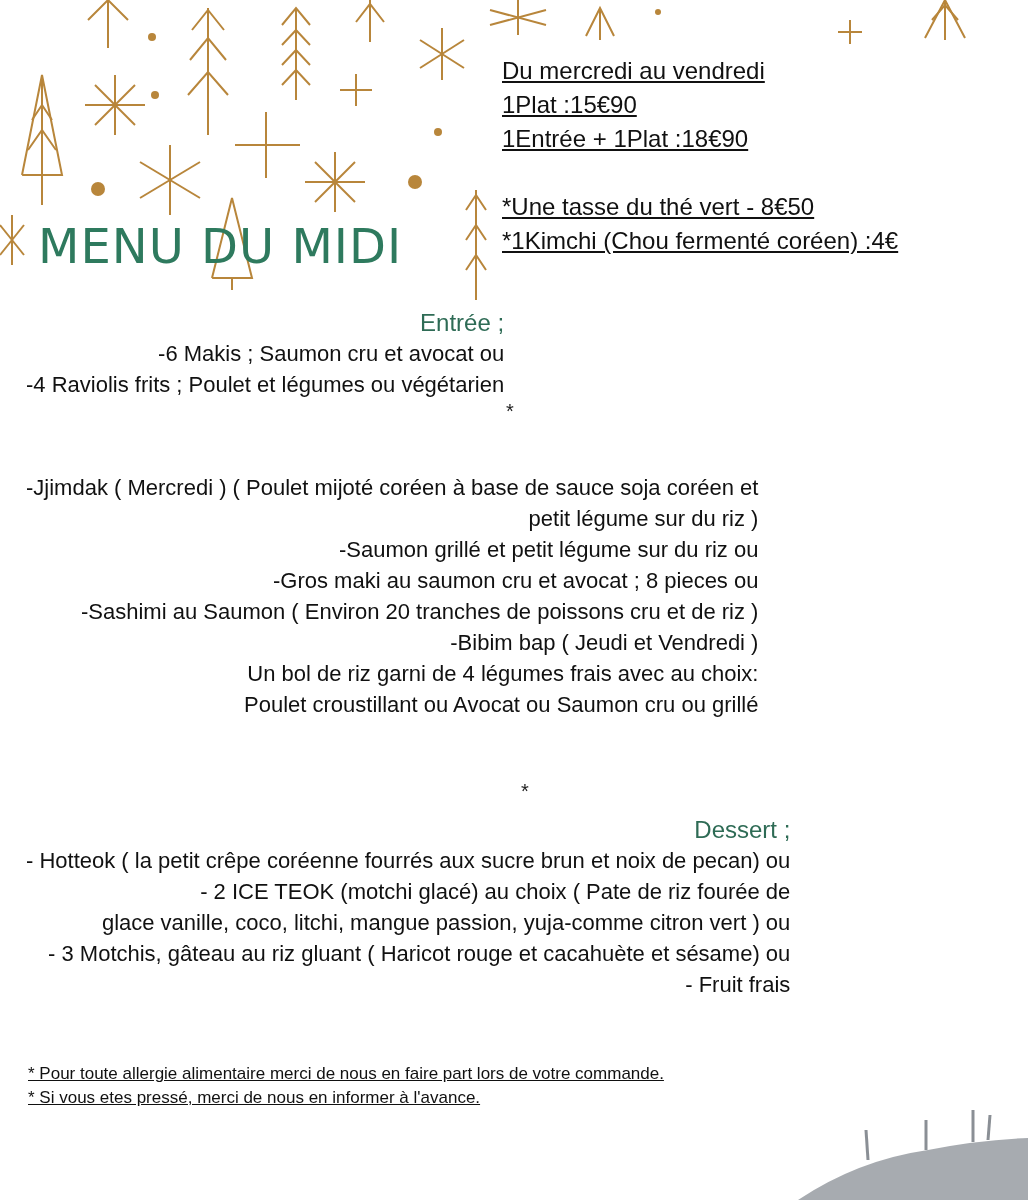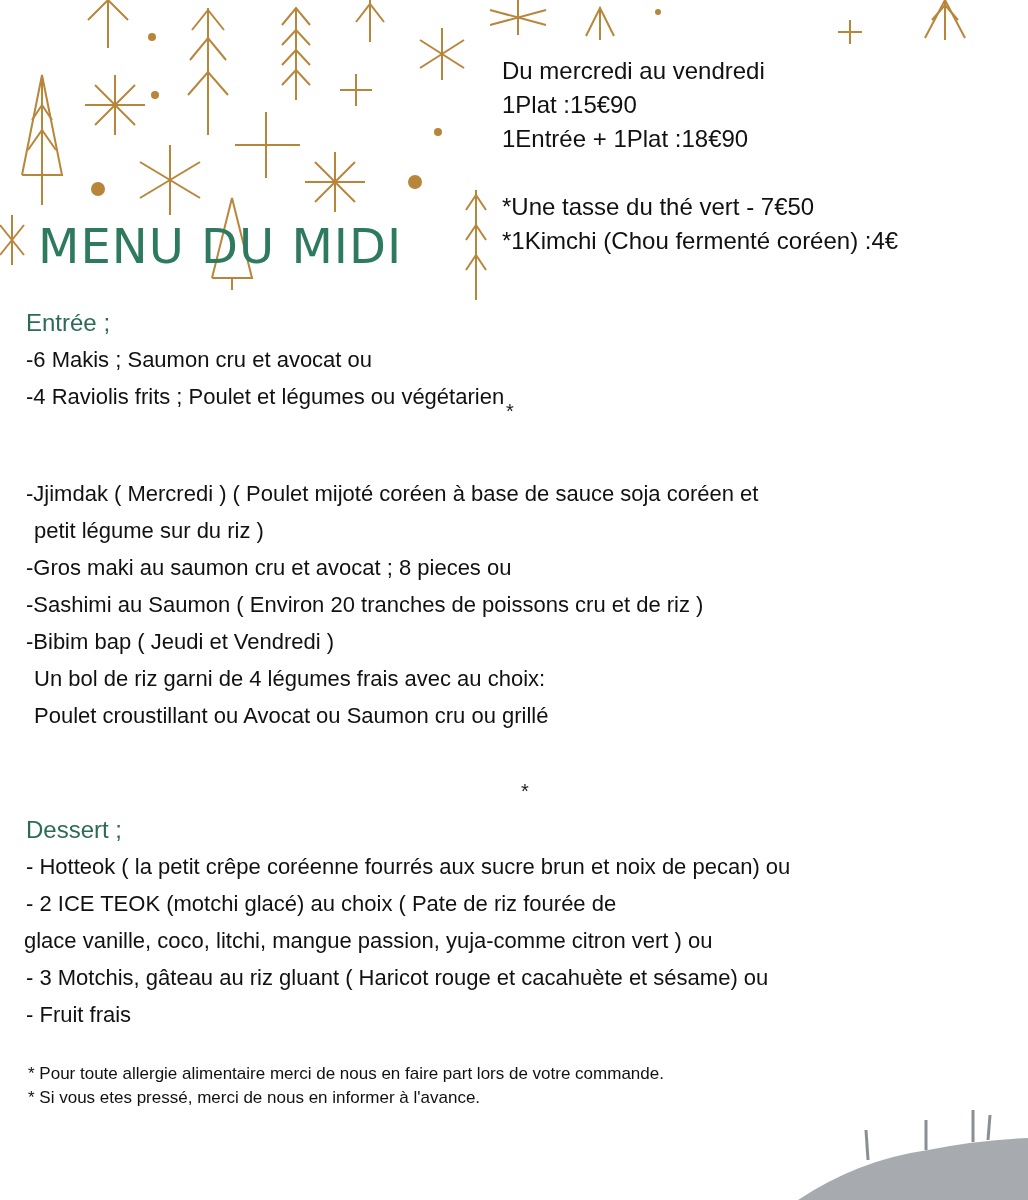--- a/index.html
+++ b/index.html
@@ -10,30 +10,30 @@
     }
     .deco { position:absolute; left:0; top:0; width:1028px; height:320px; pointer-events:none; }
     .title {
       position:absolute; left:38px; top:218px; margin:0;
       font-family:"DejaVu Sans", sans-serif; font-weight:normal;
       font-size:48px; letter-spacing:1px; color:#2e7a5e;
     }
     .prices {
       position:absolute; left:502px; top:54px; font-size:24px; line-height:34px; color:#111;
     }
-    .prices div { white-space:nowrap; }
+    .prices div { white-space:nowrap;text-decoration:underline; }
     .prices .gap { height:34px; }
-    .section { position:absolute; left:26px; font-size:22px; line-height:31px; color:#111; }
+    .section { position:absolute; left:26px; font-size:22px; line-height:31px; color:#111;text-align:right; }
     .section h2 {
       margin:0; font-weight:normal; font-size:24px; color:#2e6b55; line-height:30px;
     }
-    .section .line { white-space:nowrap;margin-top:6px; }
+    .section .line { white-space:nowrap; }
     .indent { padding-left:8px; }
     .star { position:absolute; font-size:20px; color:#222; }
-    .notes { position:absolute; left:28px; top:1062px; font-size:17px; line-height:24px; color:#111; }
+    .notes { position:absolute; left:28px; top:1062px; font-size:17px; line-height:24px; color:#111;text-decoration:underline; }
     .hill { position:absolute; right:0; bottom:0; width:230px; height:90px; }
   </style>
 </head>
 <body>
 
 <svg class="deco" viewBox="0 0 1028 320" fill="none" stroke="#b8863b" stroke-width="2">
 
   <g>
     <line x1="42" y1="75" x2="42" y2="205"></line>
       <polyline points="22,175 42,75 62,175 22,175"></polyline>
@@ -139,34 +139,35 @@
   <rect x="610" y="330" width="418" height="90" fill="#f6f6f6" stroke="none"></rect>
 </svg>
 
 <h1 class="title">MENU DU MIDI</h1>
 
 <div class="prices">
   <div>Du mercredi au vendredi</div>
   <div>1Plat :15€90</div>
   <div>1Entrée + 1Plat :18€90</div>
   <div class="gap"></div>
-  <div>*Une tasse du thé vert - 7€50</div>
+  <div>*Une tasse du thé vert - 8€50</div>
   <div>*1Kimchi (Chou fermenté coréen) :4€</div>
 </div>
 
 <div class="section" style="top:308px;">
   <h2>Entrée ;</h2>
   <div class="line">-6 Makis ;  Saumon cru et avocat  ou</div>
   <div class="line">-4 Raviolis frits ;  Poulet et légumes ou végétarien</div>
 </div>
 <div class="star" style="left:506px; top:400px;">*</div>
 
 <div class="section" style="top:472px;">
   <div class="line">-Jjimdak ( Mercredi ) ( Poulet mijoté coréen à base de sauce soja coréen et</div>
   <div class="line indent">petit légume sur du riz )</div>
+  <div class="line">-Saumon grillé et petit légume sur du riz ou</div>
   <div class="line">-Gros maki au saumon cru et avocat ; 8 pieces ou</div>
   <div class="line">-Sashimi au Saumon ( Environ 20 tranches de poissons cru et de riz )</div>
   <div class="line">-Bibim bap ( Jeudi et Vendredi )</div>
   <div class="line indent">Un bol de riz garni de 4 légumes frais avec au choix:</div>
   <div class="line indent">Poulet croustillant ou Avocat ou  Saumon cru ou grillé</div>
 </div>
 <div class="star" style="left:521px; top:780px;">*</div>
 
 <div class="section" style="top:815px;">
   <h2>Dessert ;</h2>

